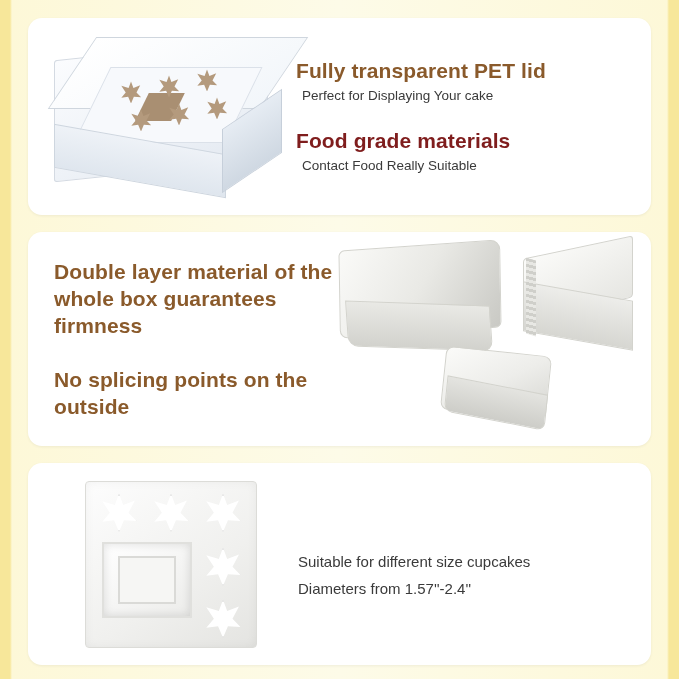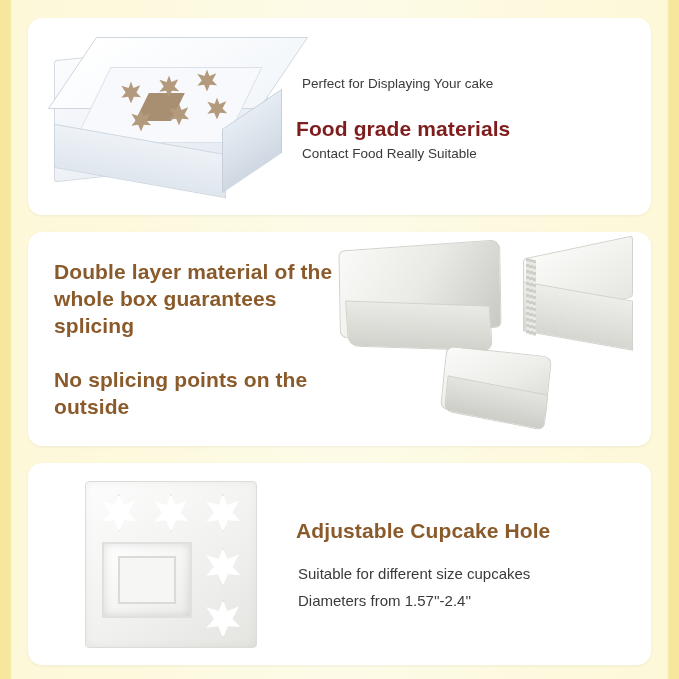--- a/index.html
+++ b/index.html
@@ -236,30 +236,31 @@
         <div class="hole h2"></div>
         <div class="hole h3"></div>
         <div class="hole h4"></div>
         <div class="hole h5"></div>
         <div class="hole h6"></div>
         <div class="frontface"></div>
         <div class="rightface"></div>
       </div>
     </div>
     <div class="txt-col">
+      <h2 class="head">Fully transparent PET lid</h2>
       <p class="sub">Perfect for Displaying Your cake</p>
       <div class="blockgap"></div>
       <h2 class="head brown2">Food grade materials</h2>
       <p class="sub">Contact Food Really Suitable</p>
     </div>
   </div>
 
   <div class="panel panel-2">
     <div class="txt-col" style="padding-left:8px;">
-      <h2 class="head" style="max-width:290px;line-height:1.3;">Double layer material of the whole box guarantees splicing</h2>
+      <h2 class="head" style="max-width:290px;line-height:1.3;">Double layer material of the whole box guarantees firmness</h2>
       <div class="blockgap"></div>
       <h2 class="head" style="max-width:300px;line-height:1.3;">No splicing points on the outside</h2>
     </div>
     <div class="img-col">
       <div class="art2">
         <div class="shape s-a"></div>
         <div class="shape s-a2"></div>
         <div class="shape s-b"></div>
         <div class="shape s-b2"></div>
         <div class="shape s-b3"></div>
@@ -274,19 +275,18 @@
       <div class="tray">
         <div class="star st1"></div>
         <div class="star st2"></div>
         <div class="star st3"></div>
         <div class="star st4"></div>
         <div class="star st5"></div>
         <div class="bigsq"></div>
       </div>
     </div>
     <div class="txt-col">
-      <h2 class="head">Adjustable Cupcake Hole</h2>
       <p class="sub" style="font-size:15px;margin-top:22px;margin-left:2px;">Suitable for different size cupcakes</p>
       <p class="sub" style="font-size:15px;margin-top:10px;margin-left:2px;">Diameters from 1.57''-2.4''</p>
     </div>
   </div>
 
 </div>
 
 </body></html>

